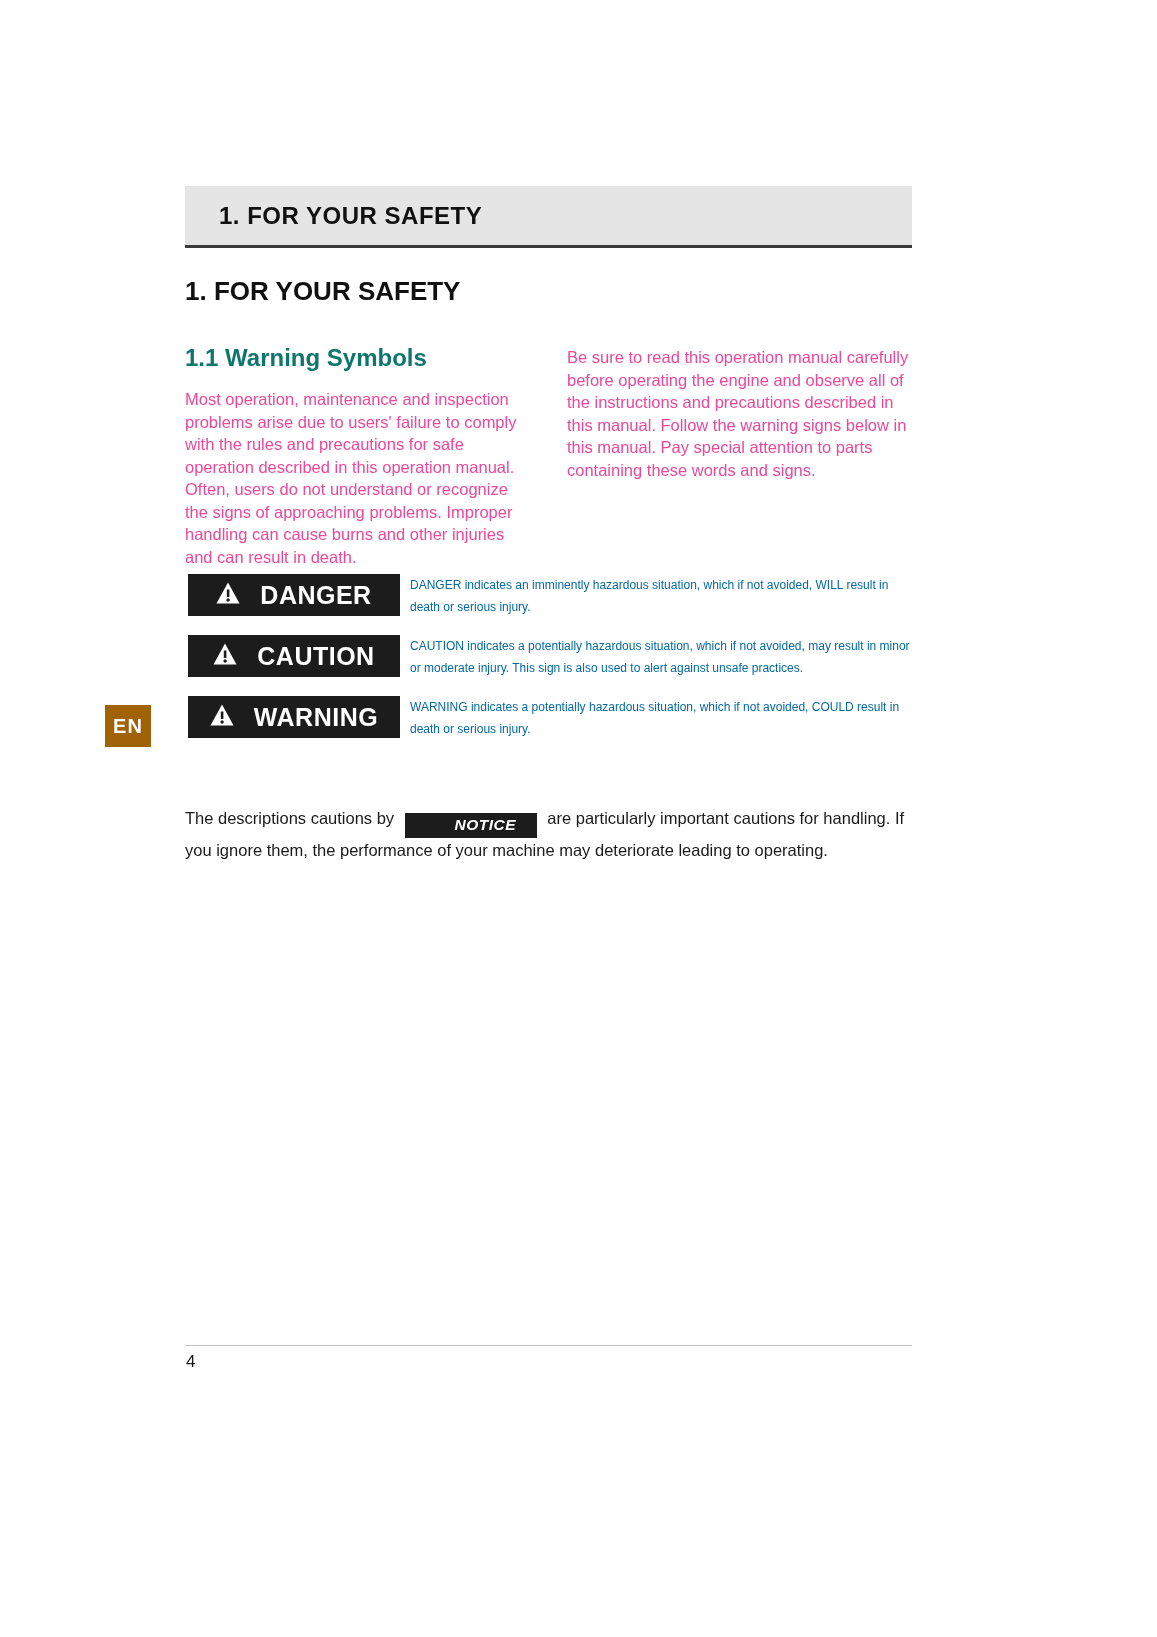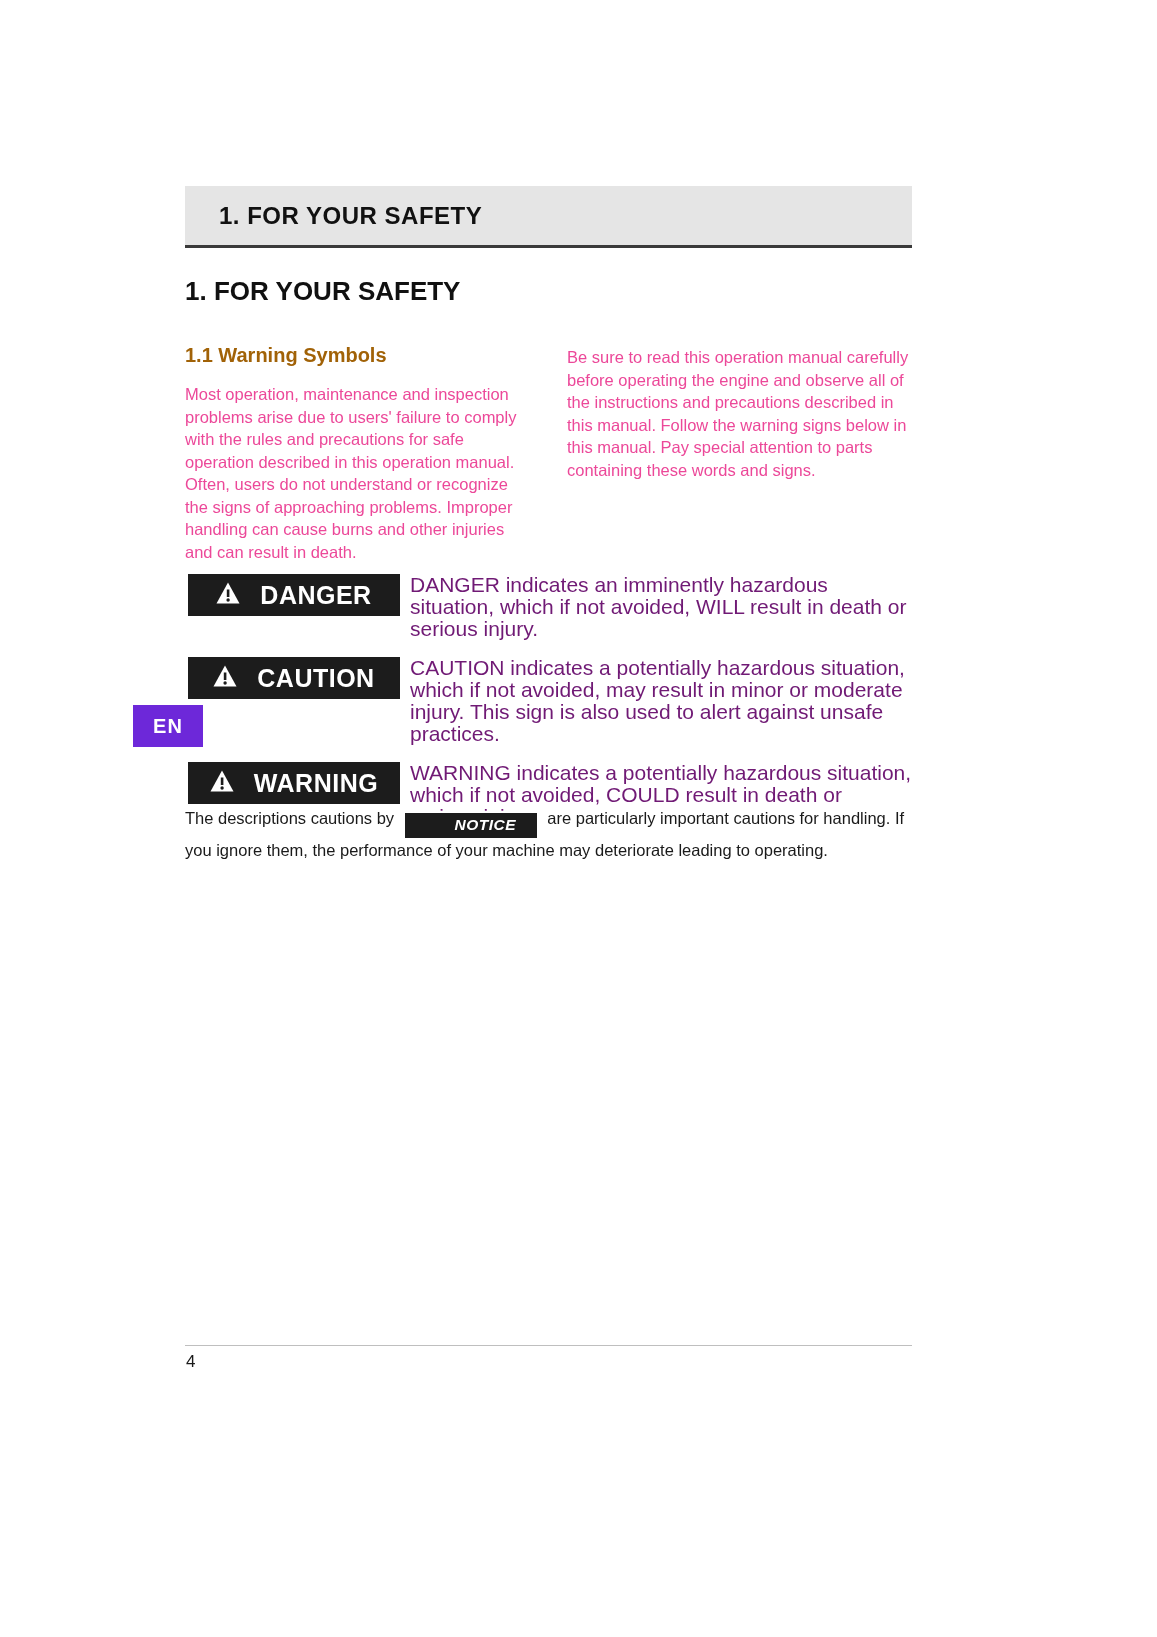--- a/index.html
+++ b/index.html
@@ -44,24 +44,24 @@
     position: absolute;
     left: 185px;
     top: 344px;
     width: 727px;
     display: flex;
     gap: 32px;
   }
   .col-left { width: 350px; }
   .col-right { width: 345px; padding-top: 2px; }
   .section-heading {
-    font-size: 20px;
+    font-size: 24px;
     font-weight: bold;
     margin-bottom: 16px;
-    color: #a16207;
+    color: #0f766e;
   }
   .body-text {
     font-size: 16.5px;
     line-height: 22.5px;
     color: #ec4899;
     text-align: left;
   }
   .warnings {
     position: absolute;
     left: 188px;
@@ -84,40 +84,39 @@
     justify-content: center;
     gap: 20px;
     margin-right: 10px;
   }
   .warning-banner .warning-label {
     font-size: 25px;
     font-weight: bold;
     letter-spacing: 0.5px;
   }
   .warning-desc {
-    font-size: 21px;
+    font-size: 12px;
     line-height: 22px;
     padding-top: 0px;
-    color: #701a75;
+    color: #0369a1;
   }
   .lang-badge {
     position: absolute;
     left: 105px;
     top: 705px;
-    width: 70px;
+    width: 46px;
     height: 42px;
-    background: #6d28d9;
+    background: #a16207;
     color: #ffffff;
     font-size: 20px;
     font-weight: bold;
     display: flex;
     align-items: center;
     justify-content: center;
     letter-spacing: 1px;
-    margin-left: 28px;
   }
   .notice-paragraph {
     position: absolute;
     left: 185px;
     top: 806px;
     width: 740px;
     font-size: 16.5px;
     line-height: 24px;
     color: #1a1a1a;
   }

